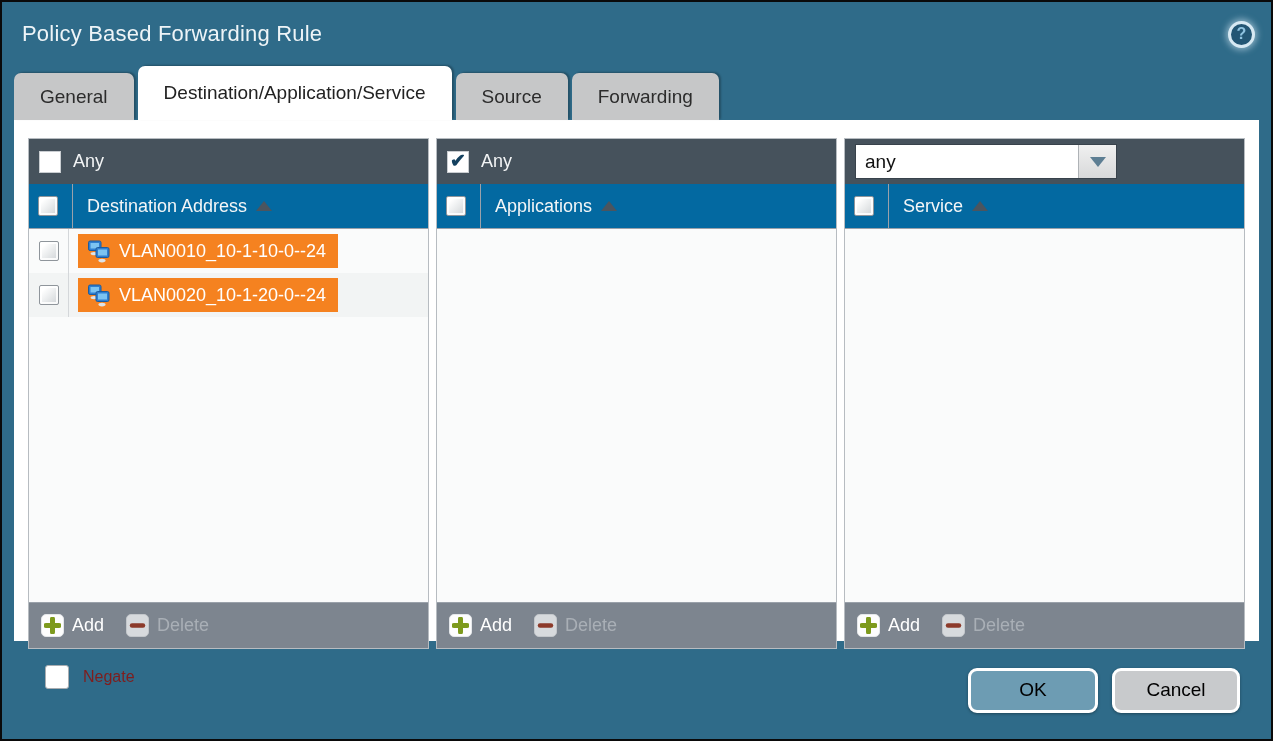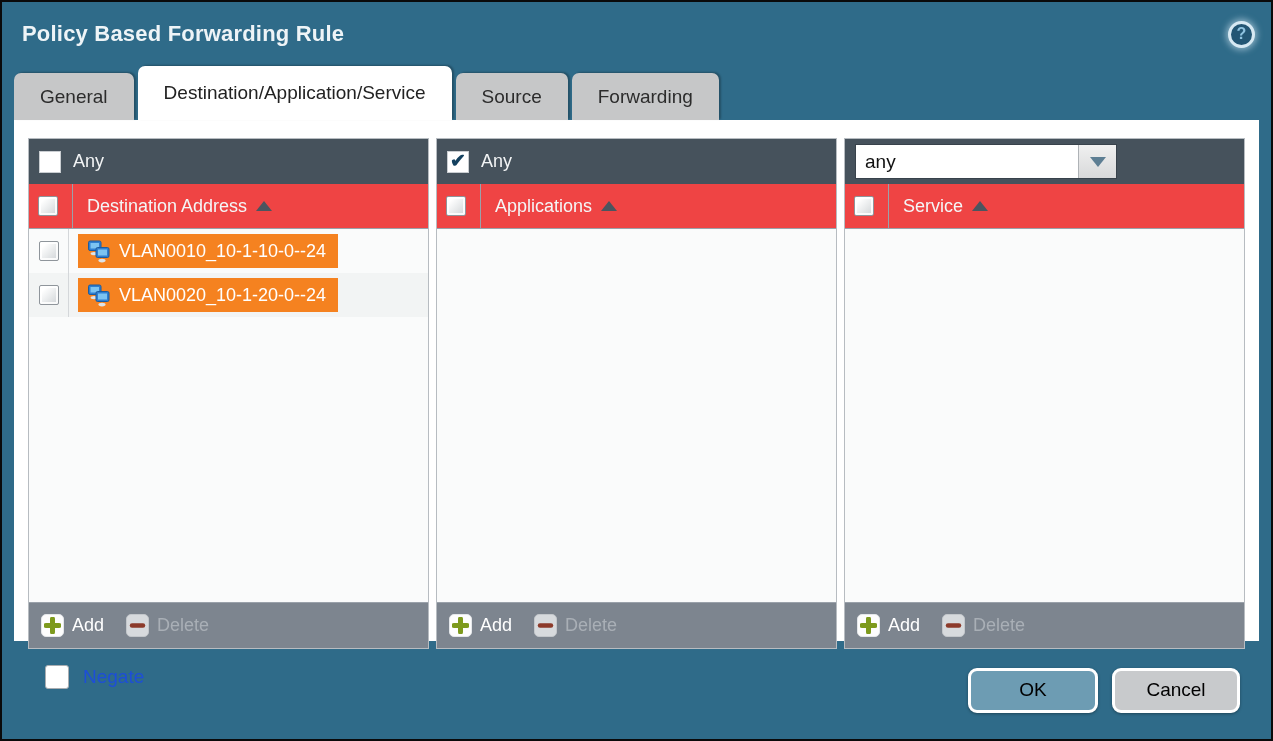--- a/index.html
+++ b/index.html
@@ -12,21 +12,21 @@
     border:2px solid #0a0a0a;
     display:flex; flex-direction:column;
   }
 
   
   .titlebar {
     height:64px; flex:0 0 64px;
     display:flex; align-items:center; justify-content:space-between;
     padding:0 16px 0 20px;
   }
-  .title { color:#eef4f7; font-size:22px; font-weight:700; letter-spacing:.2px; }
+  .title { color:#eef4f7; font-size:22px; font-weight:400; letter-spacing:.2px; }
   .help-icon {
     width:27px; height:27px; border-radius:50%;
     background:#235674; border:3px solid #d7e9f3;
     box-shadow:0 0 6px 2px rgba(215,235,246,.55);
     color:#8fc3e0; font-size:16px; font-weight:bold;
     display:flex; align-items:center; justify-content:center;
     cursor:pointer;
   }
 
   
@@ -61,21 +61,21 @@
     width:401px; height:511px;
     display:flex; flex-direction:column;
     border:1px solid #b7bcc1;
   }
   .panel-header {
     flex:0 0 45px; background:#46525c;
     display:flex; align-items:center; padding:0 10px; gap:12px;
   }
   .any-label { color:#f2f4f5; font-size:18px; }
   .col-header {
-    flex:0 0 44px; background:#ef4444;
+    flex:0 0 44px; background:#0369a1;
     display:flex; align-items:center; padding:0 0 0 9px; gap:0;
     border-bottom:1px solid #9aa1aa;
     cursor:pointer;
   }
   .col-label { color:#f4f6f7; font-size:18px; margin-left:14px; }
   .sort-up {
     width:0; height:0; margin-left:9px;
     border-left:8px solid transparent; border-right:8px solid transparent;
     border-bottom:10px solid #4b555f;
   }
@@ -160,21 +160,21 @@
 
   
   .negate-row {
     margin-top:16px; padding-left:17px;
     display:flex; align-items:center; gap:14px;
   }
   .negate-cb {
     width:24px; height:24px; background:#fff;
     border:1px solid #a9adb1; border-radius:3px; cursor:pointer;
   }
-  .negate-label { font-size:19px; color:#1d4ed8; }
+  .negate-label { font-size:16px; color:#7f1d1d; }
 
   
   .footer {
     flex:1 1 auto;
     display:flex; align-items:center; justify-content:flex-end;
     gap:14px; padding-right:31px;
   }
   .btn {
     height:45px; min-width:130px;
     border:3px solid #ffffff; border-radius:9px;

